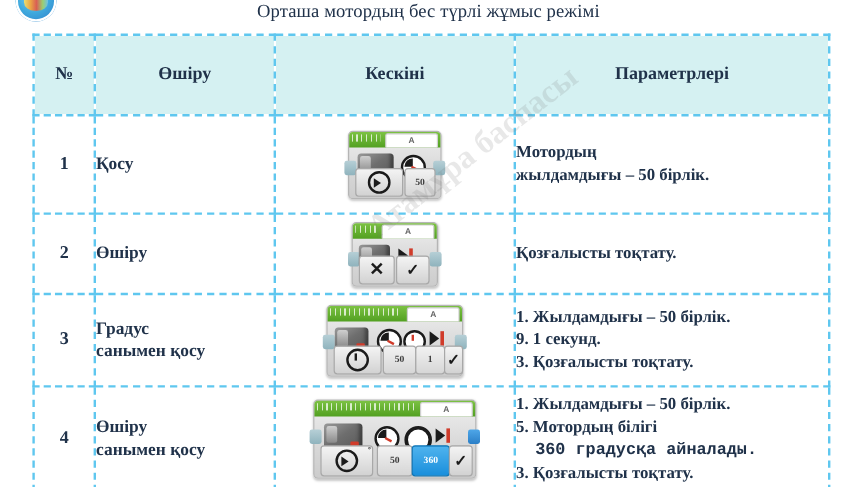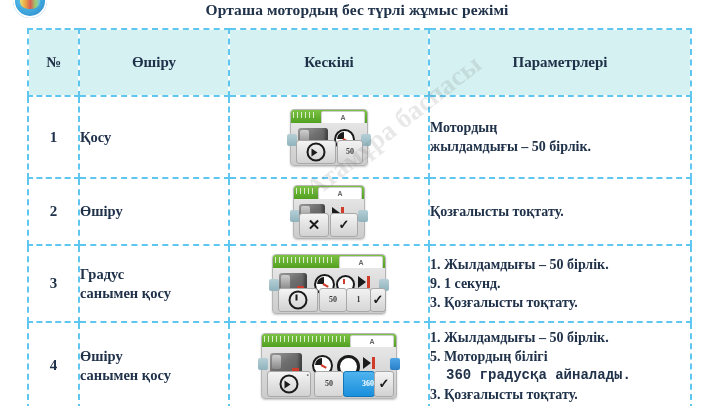--- a/index.html
+++ b/index.html
@@ -39,21 +39,21 @@
   }
 
   
   #doc-title {
     position: absolute;
     left: 0;
     top: 0px;
     width: 714px;
     text-align: center;
     font-size: 15.5px;
-    font-weight: bold;
+    font-weight: normal;
     color: #20324a;
     letter-spacing: .1px;
     line-height: 20px;
   }
 
   
   #watermark {
     position: absolute;
     left: 300px;
     top: 180px;
@@ -479,21 +479,21 @@
             <div class="ico circle-o" style="left:75px;top:8px;"></div>
             <div class="ico-skip" style="left:101px;top:9px;">
               <div class="tri"></div>
               <div class="bar"></div>
             </div>
             <div class="ev3-mode-btn" style="width:42px;height:24px;">
               <div class="glyph arrow"></div>
               <div class="deg">°</div>
             </div>
             <div class="ev3-tab" style="left:52px;width:28px;height:24px;line-height:23px;">50</div>
-            <div class="ev3-tab selected" style="left:81px;width:30px;height:24px;line-height:23px;text-align:right;">360</div>
+            <div class="ev3-tab selected" style="left:81px;width:30px;height:24px;line-height:23px;">360</div>
             <div class="ev3-checkbtn" style="left:112px;width:18px;height:24px;line-height:23px;">✓</div>
           </div>
         </div>
       </td>
       <td class="cell-param">
         <div class="param-line">1. Жылдамдығы – 50 бірлік.</div>
         <div class="param-line">5. Мотордың білігі</div>
         <div class="param-line indent">360 градусқа айналады.</div>
         <div class="param-line">3. Қозғалысты тоқтату.</div>
       </td>

